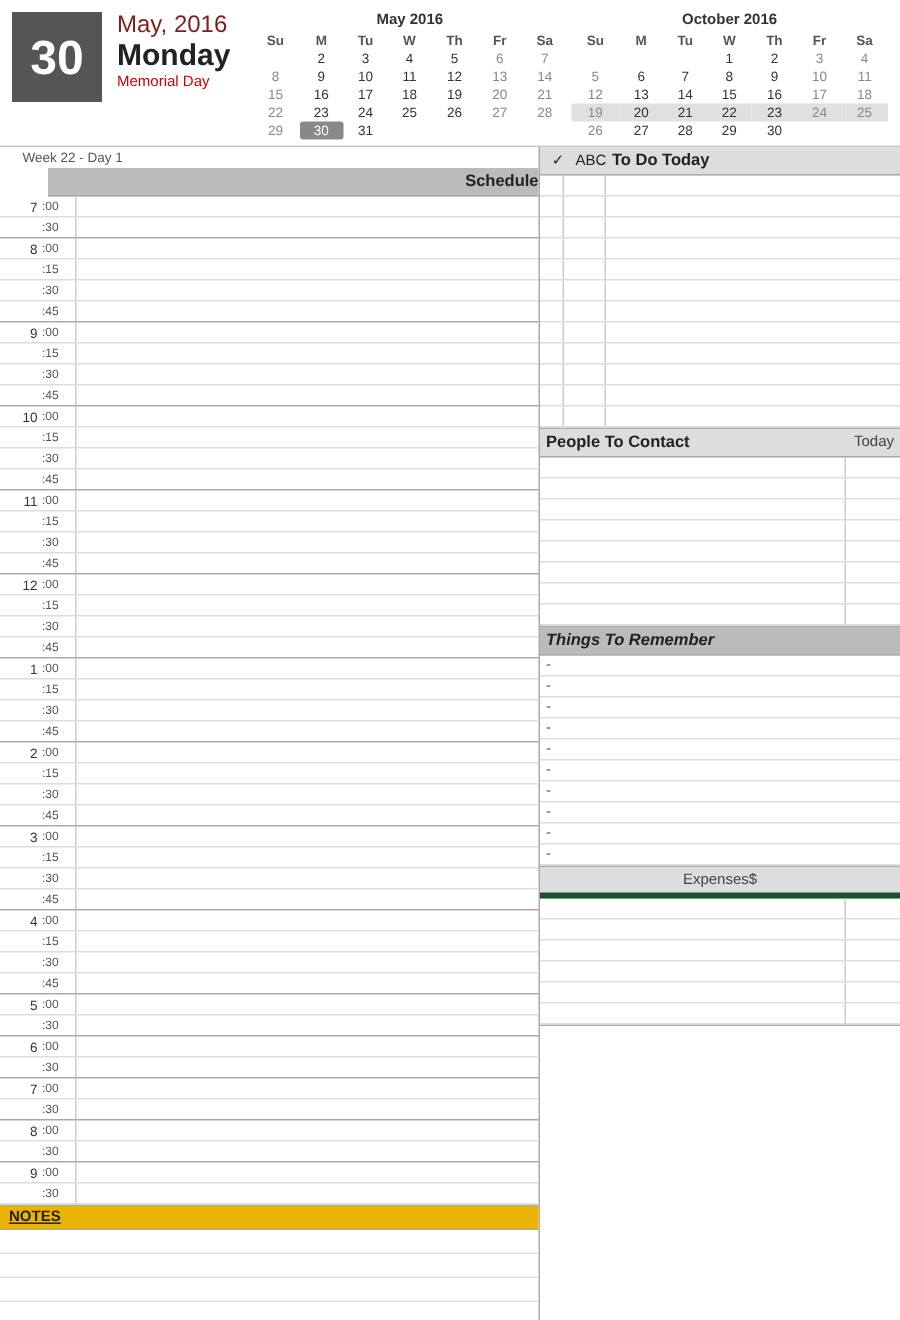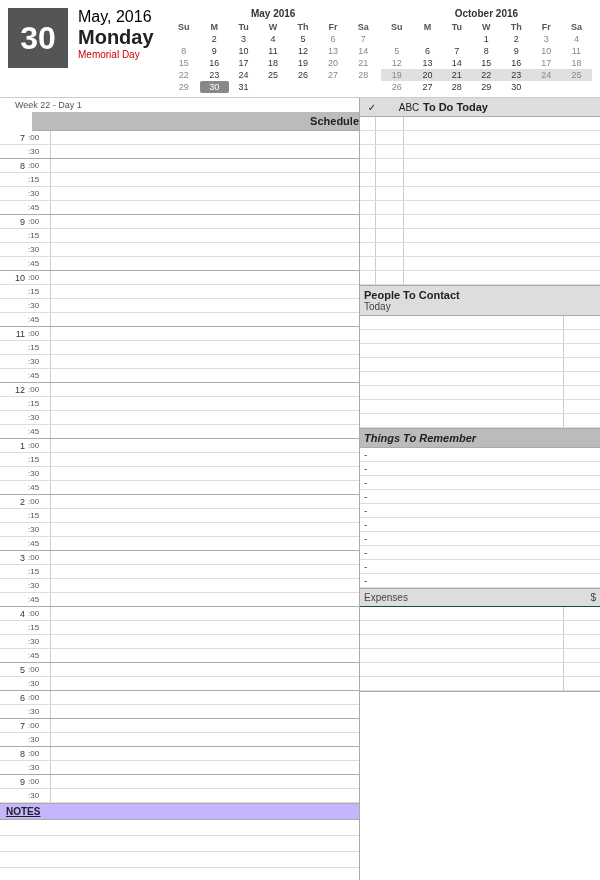--- a/index.html
+++ b/index.html
@@ -33,21 +33,21 @@
       flex-shrink: 0;
     }
     .day-info {
       display: flex;
       flex-direction: column;
       justify-content: center;
       margin-right: 14px;
     }
     .month-year {
       font-size: 16px;
-      color: #000000;
+      color: #7f1d1d;
     }
     .day-name {
       font-size: 20px;
       font-weight: bold;
       color: #222;
     }
     .holiday {
       font-size: 10px;
       color: #c00;
     }
@@ -151,21 +151,21 @@
       flex: 1;
       height: 100%;
       border-left: 1px solid #ccc;
     }
 
     
     .notes-section {
       border-top: 1px solid #aaa;
     }
     .notes-header {
-      background: #c4b5fd;
+      background: #eab308;
       font-size: 10px;
       font-weight: bold;
       padding: 2px 6px;
       border-bottom: 1px solid #aaa;
       text-decoration: underline;
     }
     .notes-rows {
       display: flex;
       flex-direction: column;
     }
@@ -195,21 +195,20 @@
     }
     .todo-check-col {
       width: 16px;
       text-align: center;
       font-size: 10px;
     }
     .todo-abc-col {
       width: 28px;
       text-align: center;
       font-size: 10px;
-      margin-left: 15px;
     }
     .todo-title-col {
       flex: 1;
       font-weight: bold;
       font-size: 11px;
     }
     .todo-rows {
       display: flex;
       flex-direction: column;
     }
@@ -234,21 +233,20 @@
     .people-section {
       border-bottom: 1px solid #aaa;
     }
     .people-header {
       background: #ddd;
       display: flex;
       justify-content: space-between;
       padding: 3px 4px;
       border-bottom: 1px solid #aaa;
       font-size: 10px;
-      flex-direction: column;
     }
     .people-header-title {
       font-weight: bold;
       font-size: 11px;
     }
     .people-header-time {
       font-size: 10px;
       color: #444;
     }
     .people-rows {
@@ -294,23 +292,23 @@
       color: #555;
     }
 
     
     .expenses-section {
       border-bottom: 1px solid #aaa;
     }
     .expenses-header {
       background: #ddd;
       display: flex;
-      justify-content: space-between;
+      justify-content: center;
       padding: 3px 4px;
-      border-bottom: 1px solid #14532d;
+      border-bottom: 4px solid #14532d;
     }
     .expenses-header-title {
       font-size: 10px;
       color: #444;
     }
     .expenses-header-dollar {
       font-size: 10px;
       color: #444;
     }
     .expenses-rows {

